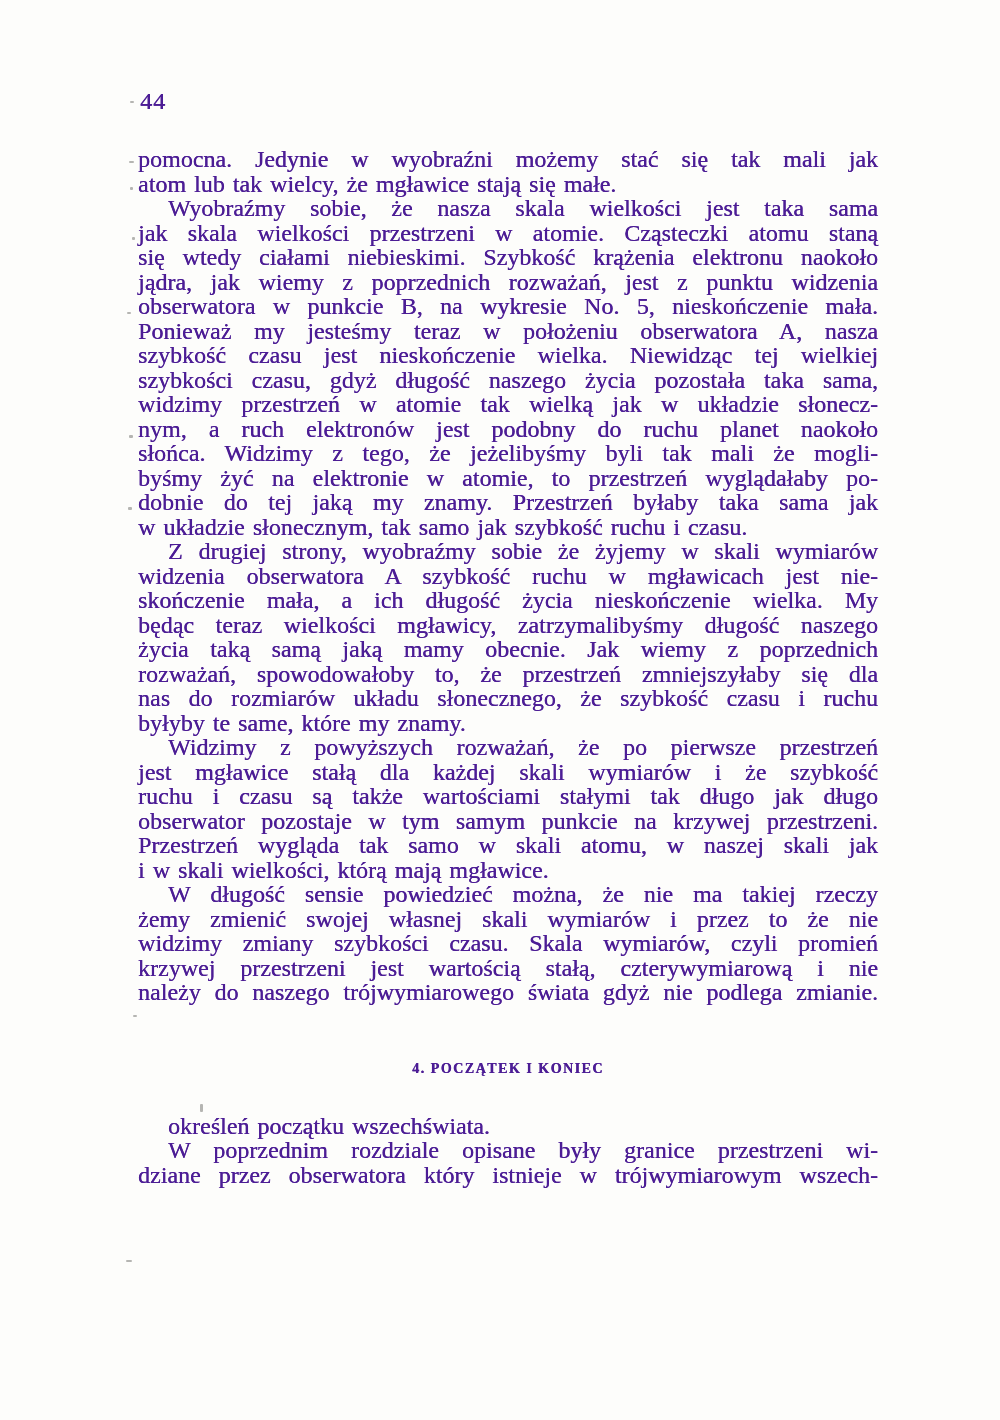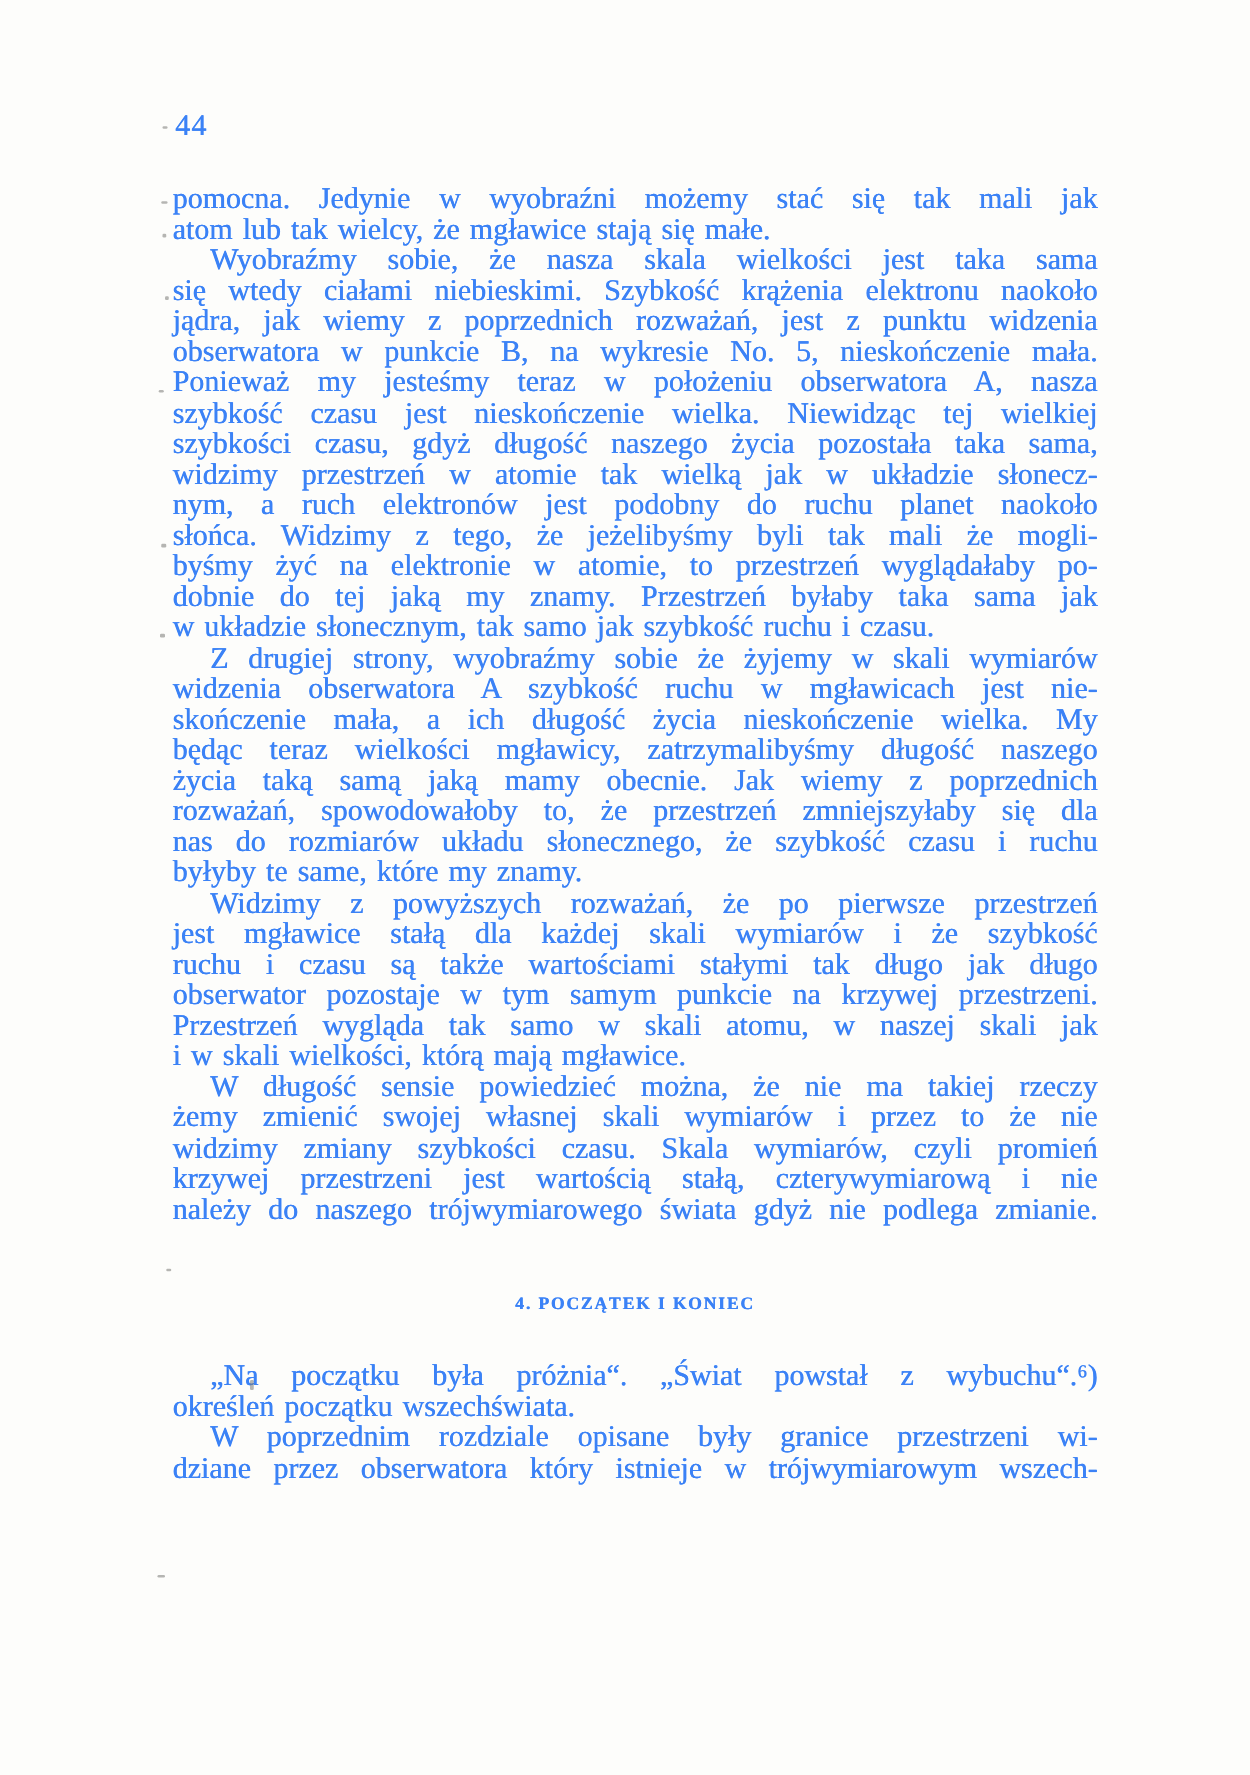--- a/index.html
+++ b/index.html
@@ -7,21 +7,21 @@
     padding: 0;
     background: #ffffff;
   }
   .page {
     position: relative;
     width: 1000px;
     height: 1420px;
     background: #fdfdfb;
     overflow: hidden;
     font-family: "Liberation Serif", "DejaVu Serif", serif;
-    color: #3b82f6;
+    color: #4c1d95;
   }
   .page-number {
     position: absolute;
     left: 140px;
     top: 88px;
     font-size: 24px;
     letter-spacing: 1px;
     text-shadow: 0.4px 0 0 currentColor;
   }
   .text-flow {
@@ -69,20 +69,21 @@
   <div class="page-number">44</div>
 
   <div class="text-flow">
 
   <div class="para">
         <div class="line">pomocna. Jedynie w wyobraźni możemy stać się tak mali jak</div>
         <div class="line last">atom lub tak wielcy, że mgławice stają się małe.</div>
       </div>
       <div class="para indent">
         <div class="line">Wyobraźmy sobie, że nasza skala wielkości jest taka sama</div>
+        <div class="line">jak skala wielkości przestrzeni w atomie. Cząsteczki atomu staną</div>
         <div class="line">się wtedy ciałami niebieskimi. Szybkość krążenia elektronu naokoło</div>
         <div class="line">jądra, jak wiemy z poprzednich rozważań, jest z punktu widzenia</div>
         <div class="line">obserwatora w punkcie B, na wykresie No. 5, nieskończenie mała.</div>
         <div class="line">Ponieważ my jesteśmy teraz w położeniu obserwatora A, nasza</div>
         <div class="line">szybkość czasu jest nieskończenie wielka. Niewidząc tej wielkiej</div>
         <div class="line">szybkości czasu, gdyż długość naszego życia pozostała taka sama,</div>
         <div class="line">widzimy przestrzeń w atomie tak wielką jak w układzie słonecz-</div>
         <div class="line">nym, a ruch elektronów jest podobny do ruchu planet naokoło</div>
         <div class="line">słońca. Widzimy z tego, że jeżelibyśmy byli tak mali że mogli-</div>
         <div class="line">byśmy żyć na elektronie w atomie, to przestrzeń wyglądałaby po-</div>
@@ -109,21 +110,20 @@
       </div>
       <div class="para indent">
         <div class="line">W długość sensie powiedzieć można, że nie ma takiej rzeczy</div>
         <div class="line">żemy zmienić swojej własnej skali wymiarów i przez to że nie</div>
         <div class="line">widzimy zmiany szybkości czasu. Skala wymiarów, czyli promień</div>
         <div class="line">krzywej przestrzeni jest wartością stałą, czterywymiarową i nie</div>
         <div class="line">należy do naszego trójwymiarowego świata gdyż nie podlega zmianie.</div>
       </div>
       <div class="heading">4. POCZĄTEK I KONIEC</div>
       <div class="para indent">
-        <div class="line">„Na początku była próżnia“. „Świat powstał z wybuchu“.⁶)</div>
         <div class="line last">określeń początku wszechświata.</div>
       </div>
       <div class="para indent">
         <div class="line">W poprzednim rozdziale opisane były granice przestrzeni wi-</div>
         <div class="line">dziane przez obserwatora który istnieje w trójwymiarowym wszech-</div>
       </div>
     </div>
 <div class="speck" style="left: 130px; top: 101px; width: 4px; height: 2px;"></div>
     <div class="speck" style="left: 129px; top: 161px; width: 5px; height: 2px;"></div>
     <div class="speck" style="left: 130px; top: 187px; width: 3px; height: 3px;"></div>

